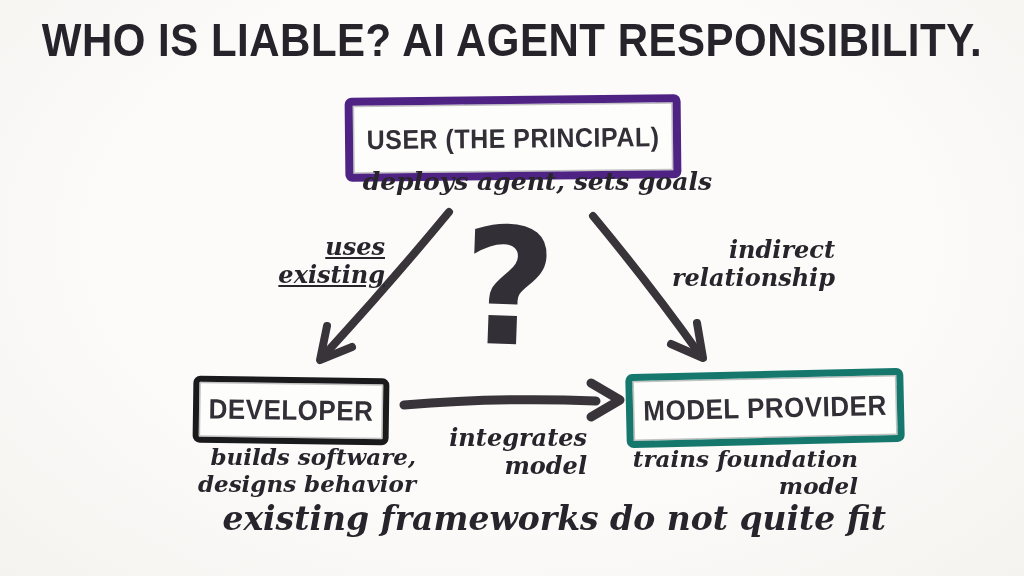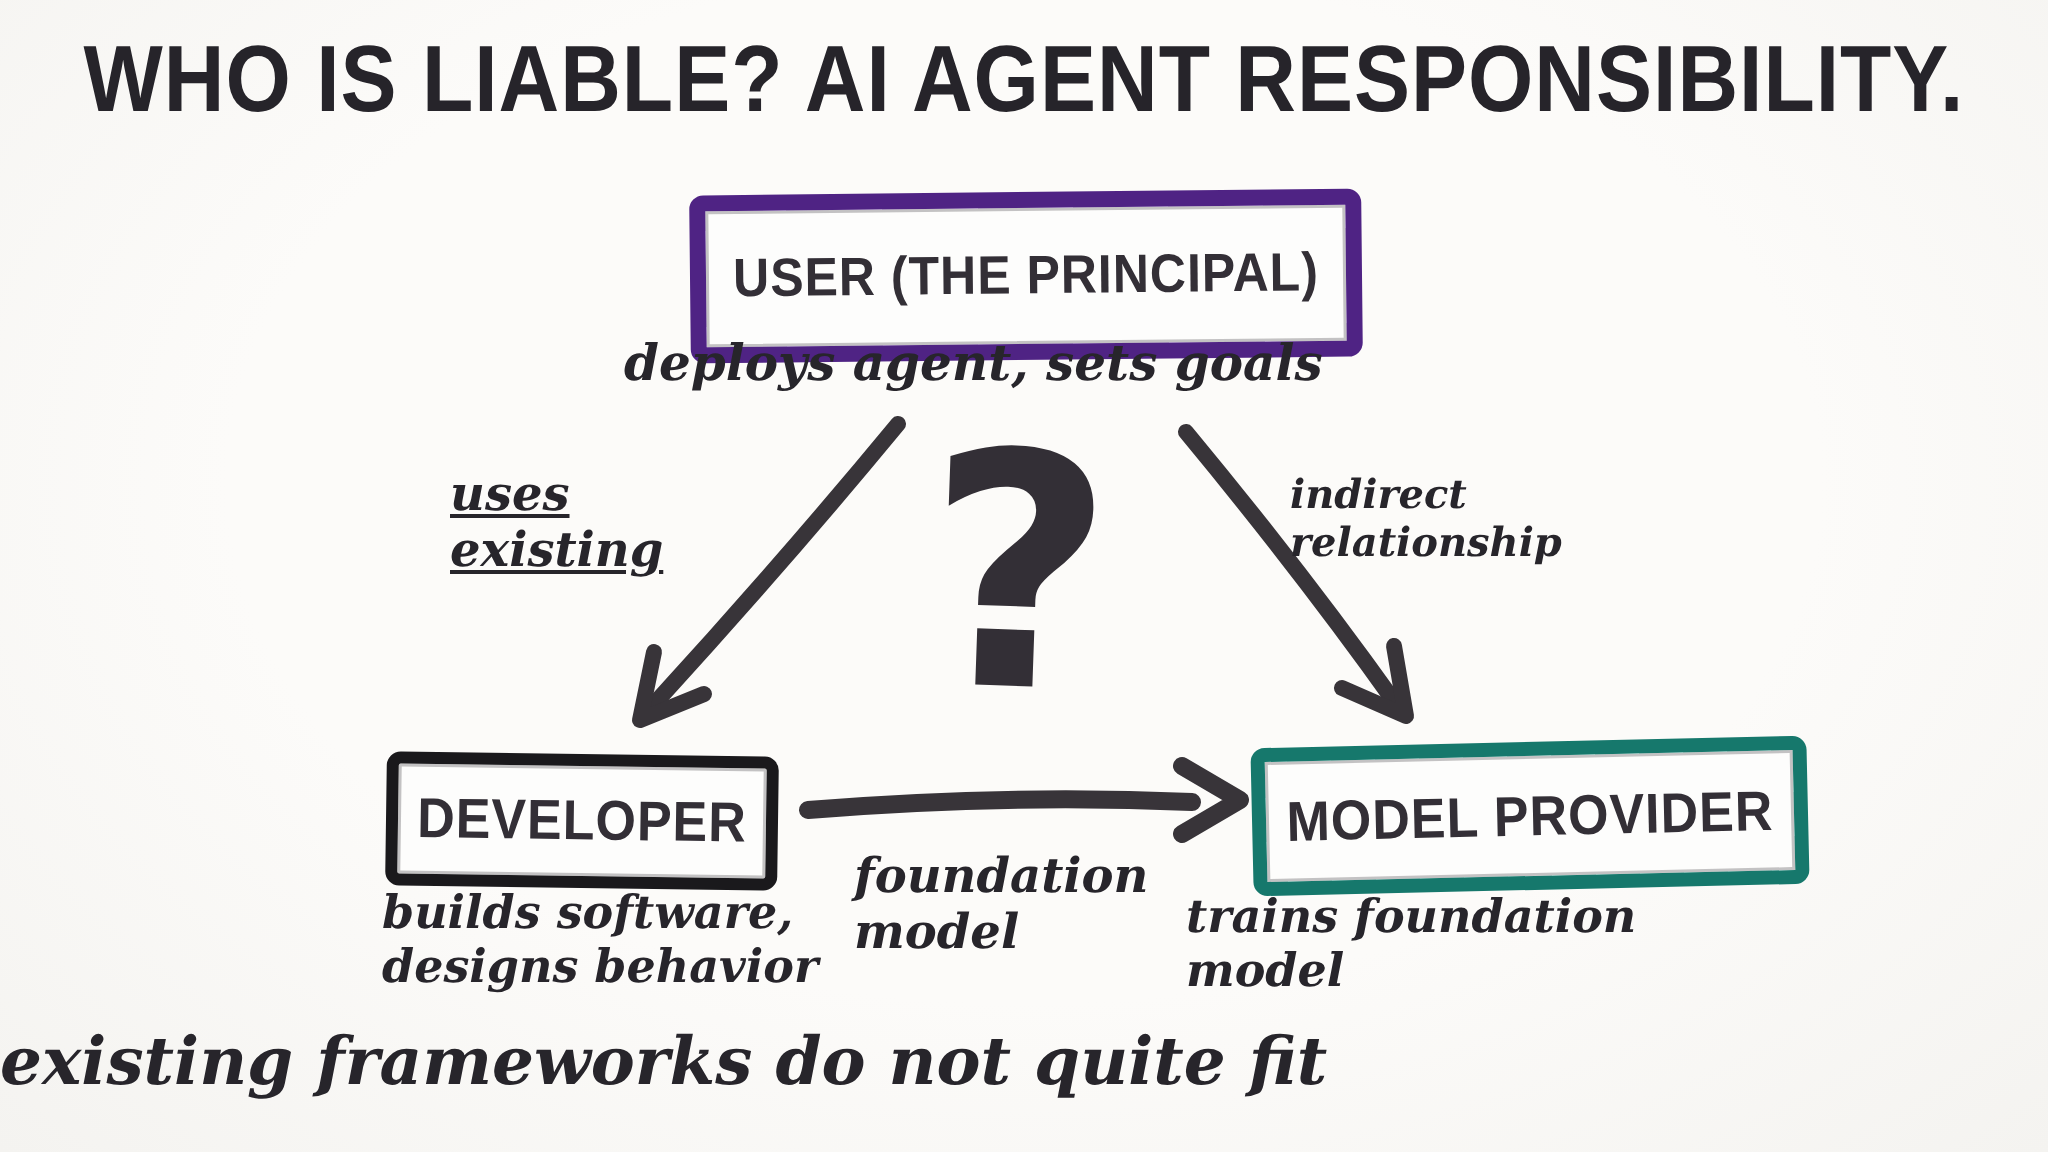--- a/index.html
+++ b/index.html
@@ -37,31 +37,31 @@
     border: 6px solid #1a191c; transform: rotate(0.8deg);
   }
   .node-developer .label { font-size: 26px; }
   .node-model-provider {
     left: 626px; top: 371px; width: 264px; height: 60px;
     border: 7px solid #16786c; transform: rotate(-1.3deg);
   }
   .node-model-provider .label { font-size: 26px; }
 
   .hand {
-    position: absolute; text-align: left;
+    position: absolute; text-align: right;
     font-family: "DejaVu Serif", serif; font-style: italic; font-weight: 700;
     color: #27252b; line-height: 1.18;
   }
   .cap-user       { left: 312px; top: 167px; width: 400px; font-size: 25px; }
   .edge-uses      { left: 225px; top: 233px; width: 160px; font-size: 24px; text-decoration: underline; }
-  .edge-indirect  { left: 645px; top: 236px; width: 190px; font-size: 20px; }
+  .edge-indirect  { left: 645px; top: 236px; width: 190px; font-size: 24px; }
   .edge-integrates{ left: 427px; top: 424px; width: 160px; font-size: 24px; }
   .cap-developer  { left: 191px; top: 443px; width: 225px; font-size: 23px; }
   .cap-provider   { left: 593px; top: 445px; width: 265px; font-size: 23px; }
-  .footer         { left: 0;     top: 512px; width: 886px; font-size: 33px; }
+  .footer         { left: 0;     top: 500px; width: 886px; font-size: 33px; }
 
   .qmark {
     position: absolute; left: 462px; top: 222px;
     font-family: "DejaVu Sans", sans-serif; font-weight: 700;
     font-size: 162px; line-height: 0.82; color: #332f36;
     transform: rotate(2deg);
   }
   svg.arrows { position: absolute; left: 0; top: 0; }
   .stroke {
     fill: none; stroke: #383439; stroke-width: 8;
@@ -107,21 +107,21 @@
     <span style="display:block">uses</span>
     <span style="display:block">existing</span>
   </div>
 
   <div class="hand edge-indirect">
     <span style="display:block">indirect</span>
     <span style="display:block">relationship</span>
   </div>
 
   <div class="hand edge-integrates">
-    <span style="display:block">foundation</span>
+    <span style="display:block">integrates</span>
     <span style="display:block">model</span>
   </div>
 
   <div class="hand cap-developer">
     <span style="display:block">builds software,</span>
     <span style="display:block">designs behavior</span>
   </div>
 
   <div class="hand cap-provider">trains foundation model</div>
 

